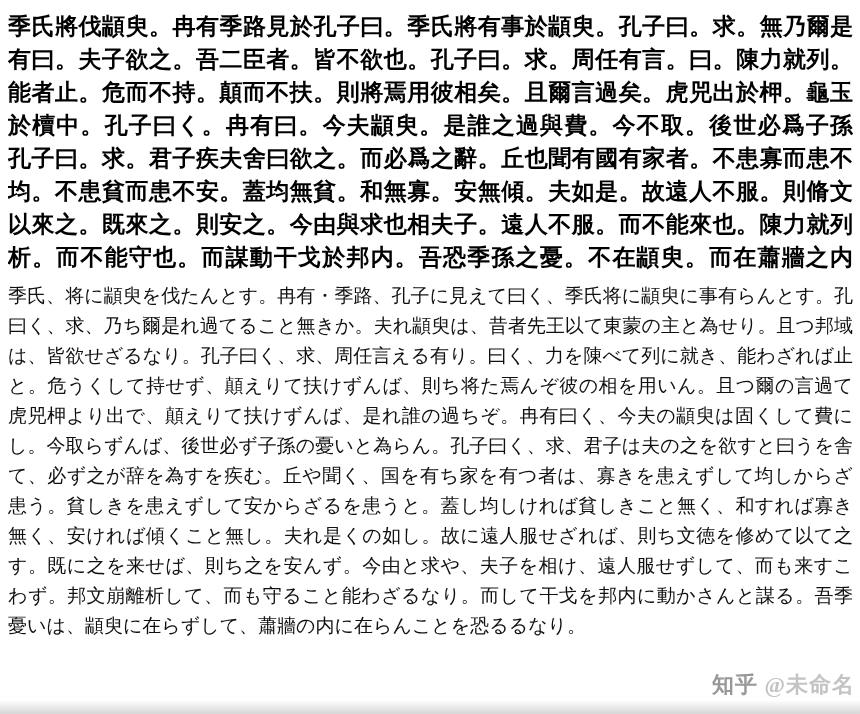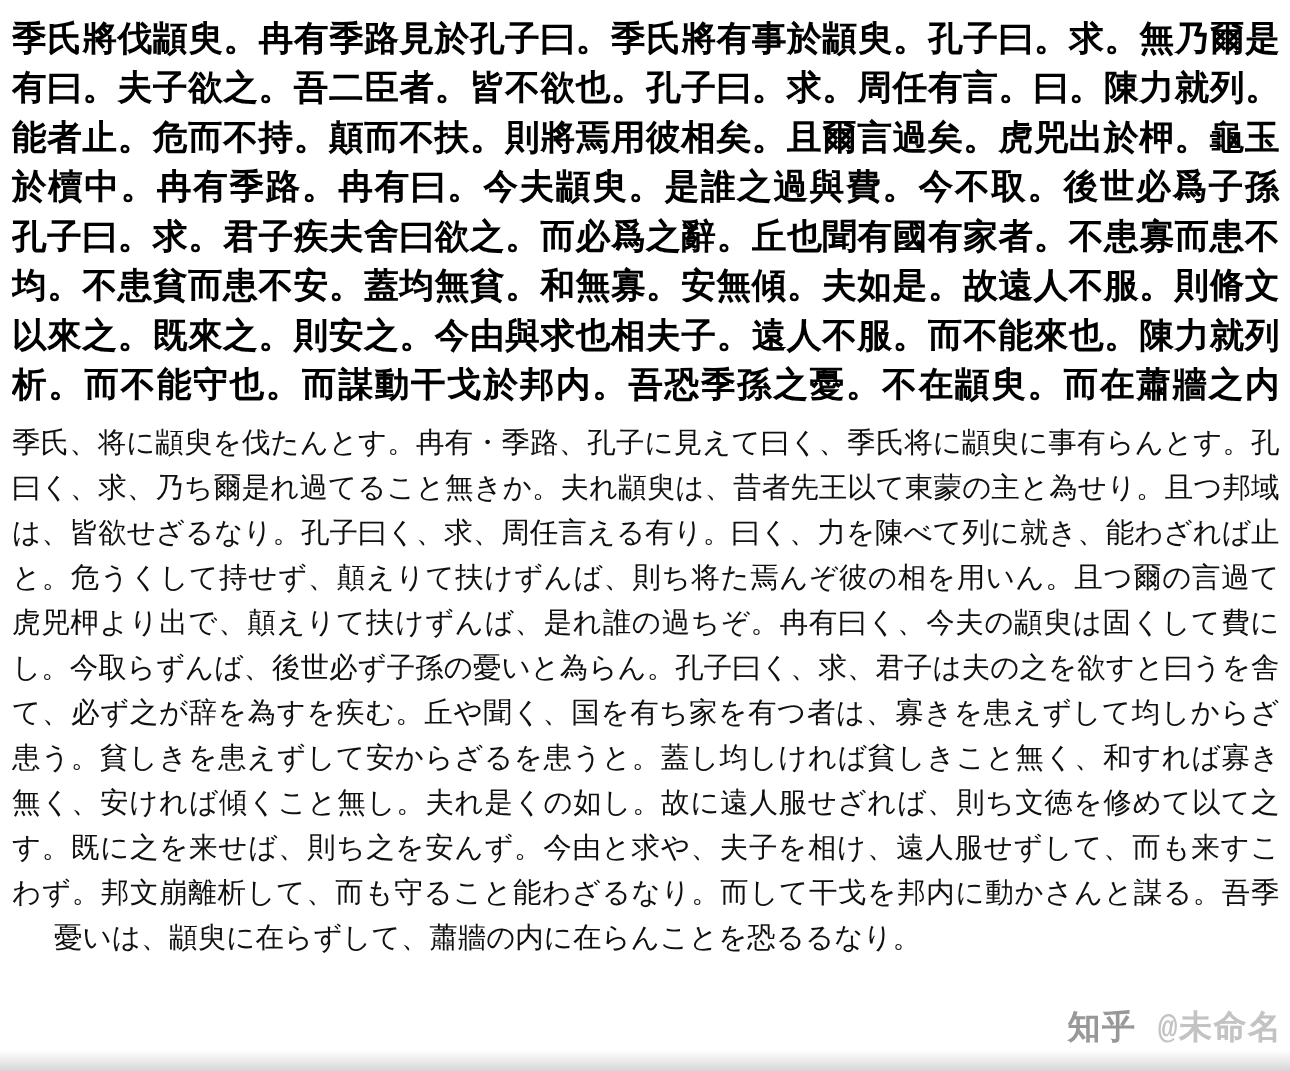--- a/index.html
+++ b/index.html
@@ -50,28 +50,27 @@
     height: 30px;
     line-height: 30px;
     text-align: justify;
     text-align-last: justify;
     text-justify: inter-character;
     overflow: hidden;
   }
   .kundoku .j-line.last {
     text-align: left;
     text-align-last: left;
-    margin-left: 28px;
   }
   
   .watermark {
     position: absolute;
     right: 5px;
     bottom: 14px;
-    font-family: Liberation Mono, monospace;
+    font-family: Liberation Serif, serif;
     font-size: 22px;
     font-weight: 700;
     letter-spacing: 1px;
     white-space: nowrap;
     pointer-events: none;
   }
   .wm-brand {
     color: #989898;
     text-shadow: 1px 1px 0 rgba(255,255,255,0.95);
   }
@@ -90,21 +89,21 @@
   }
 </style>
 </head>
 <body>
 
 <div class="doc">
   <div class="kanbun">
       <div class="k-line"><span class="pn">季氏</span><span>將伐</span><span class="pn">顓臾</span><span>。</span><span class="pn">冉有季路</span><span>見於</span><span class="pn">孔子</span><span>曰。</span><span class="pn">季氏</span><span>將有事於</span><span class="pn">顓臾</span><span>。</span><span class="pn">孔子</span><span>曰。</span><span class="pn">求</span><span>。無乃爾是過</span></div>
       <div class="k-line"><span class="pn">有</span><span>曰。夫子欲之。吾二臣者。皆不欲也。</span><span class="pn">孔子</span><span>曰。</span><span class="pn">求</span><span>。</span><span class="pn">周任</span><span>有言。曰。陳力就列。不</span></div>
       <div class="k-line"><span>能者止。危而不持。顛而不扶。則將焉用彼相矣。且爾言過矣。虎兕出於柙。龜玉毀</span></div>
-      <div class="k-line"><span>於櫝中。冉有季路。</span><span class="pn">冉有</span><span>曰。今夫</span><span class="pn">顓臾</span><span>。是誰之過與</span><span class="pn">費</span><span>。今不取。後世必爲子孫憂。</span></div>
+      <div class="k-line"><span>於櫝中。孔子曰く。</span><span class="pn">冉有</span><span>曰。今夫</span><span class="pn">顓臾</span><span>。是誰之過與</span><span class="pn">費</span><span>。今不取。後世必爲子孫憂。</span></div>
       <div class="k-line"><span class="pn">孔子</span><span>曰。</span><span class="pn">求</span><span>。君子疾夫舍曰欲之。而必爲之辭。</span><span class="pn">丘</span><span>也聞有國有家者。不患寡而患不</span></div>
       <div class="k-line"><span>均。不患貧而患不安。蓋均無貧。和無寡。安無傾。夫如是。故遠人不服。則脩文德</span></div>
       <div class="k-line"><span>以來之。既來之。則安之。今</span><span class="pn">由</span><span>與</span><span class="pn">求</span><span>也相夫子。遠人不服。而不能來也。陳力就列</span></div>
       <div class="k-line"><span>析。而不能守也。而謀動干戈於邦内。吾恐</span><span class="pn">季孫</span><span>之憂。不在</span><span class="pn">顓臾</span><span>。而在蕭牆之内也。</span></div>
     </div>
   <div class="kundoku">
       <div class="j-line">季氏、将に顓臾を伐たんとす。冉有・季路、孔子に見えて曰く、季氏将に顓臾に事有らんとす。孔子</div>
       <div class="j-line">曰く、求、乃ち爾是れ過てること無きか。夫れ顓臾は、昔者先王以て東蒙の主と為せり。且つ邦域の</div>
       <div class="j-line">は、皆欲せざるなり。孔子曰く、求、周任言える有り。曰く、力を陳べて列に就き、能わざれば止む</div>
       <div class="j-line">と。危うくして持せず、顛えりて扶けずんば、則ち将た焉んぞ彼の相を用いん。且つ爾の言過てり。</div>

